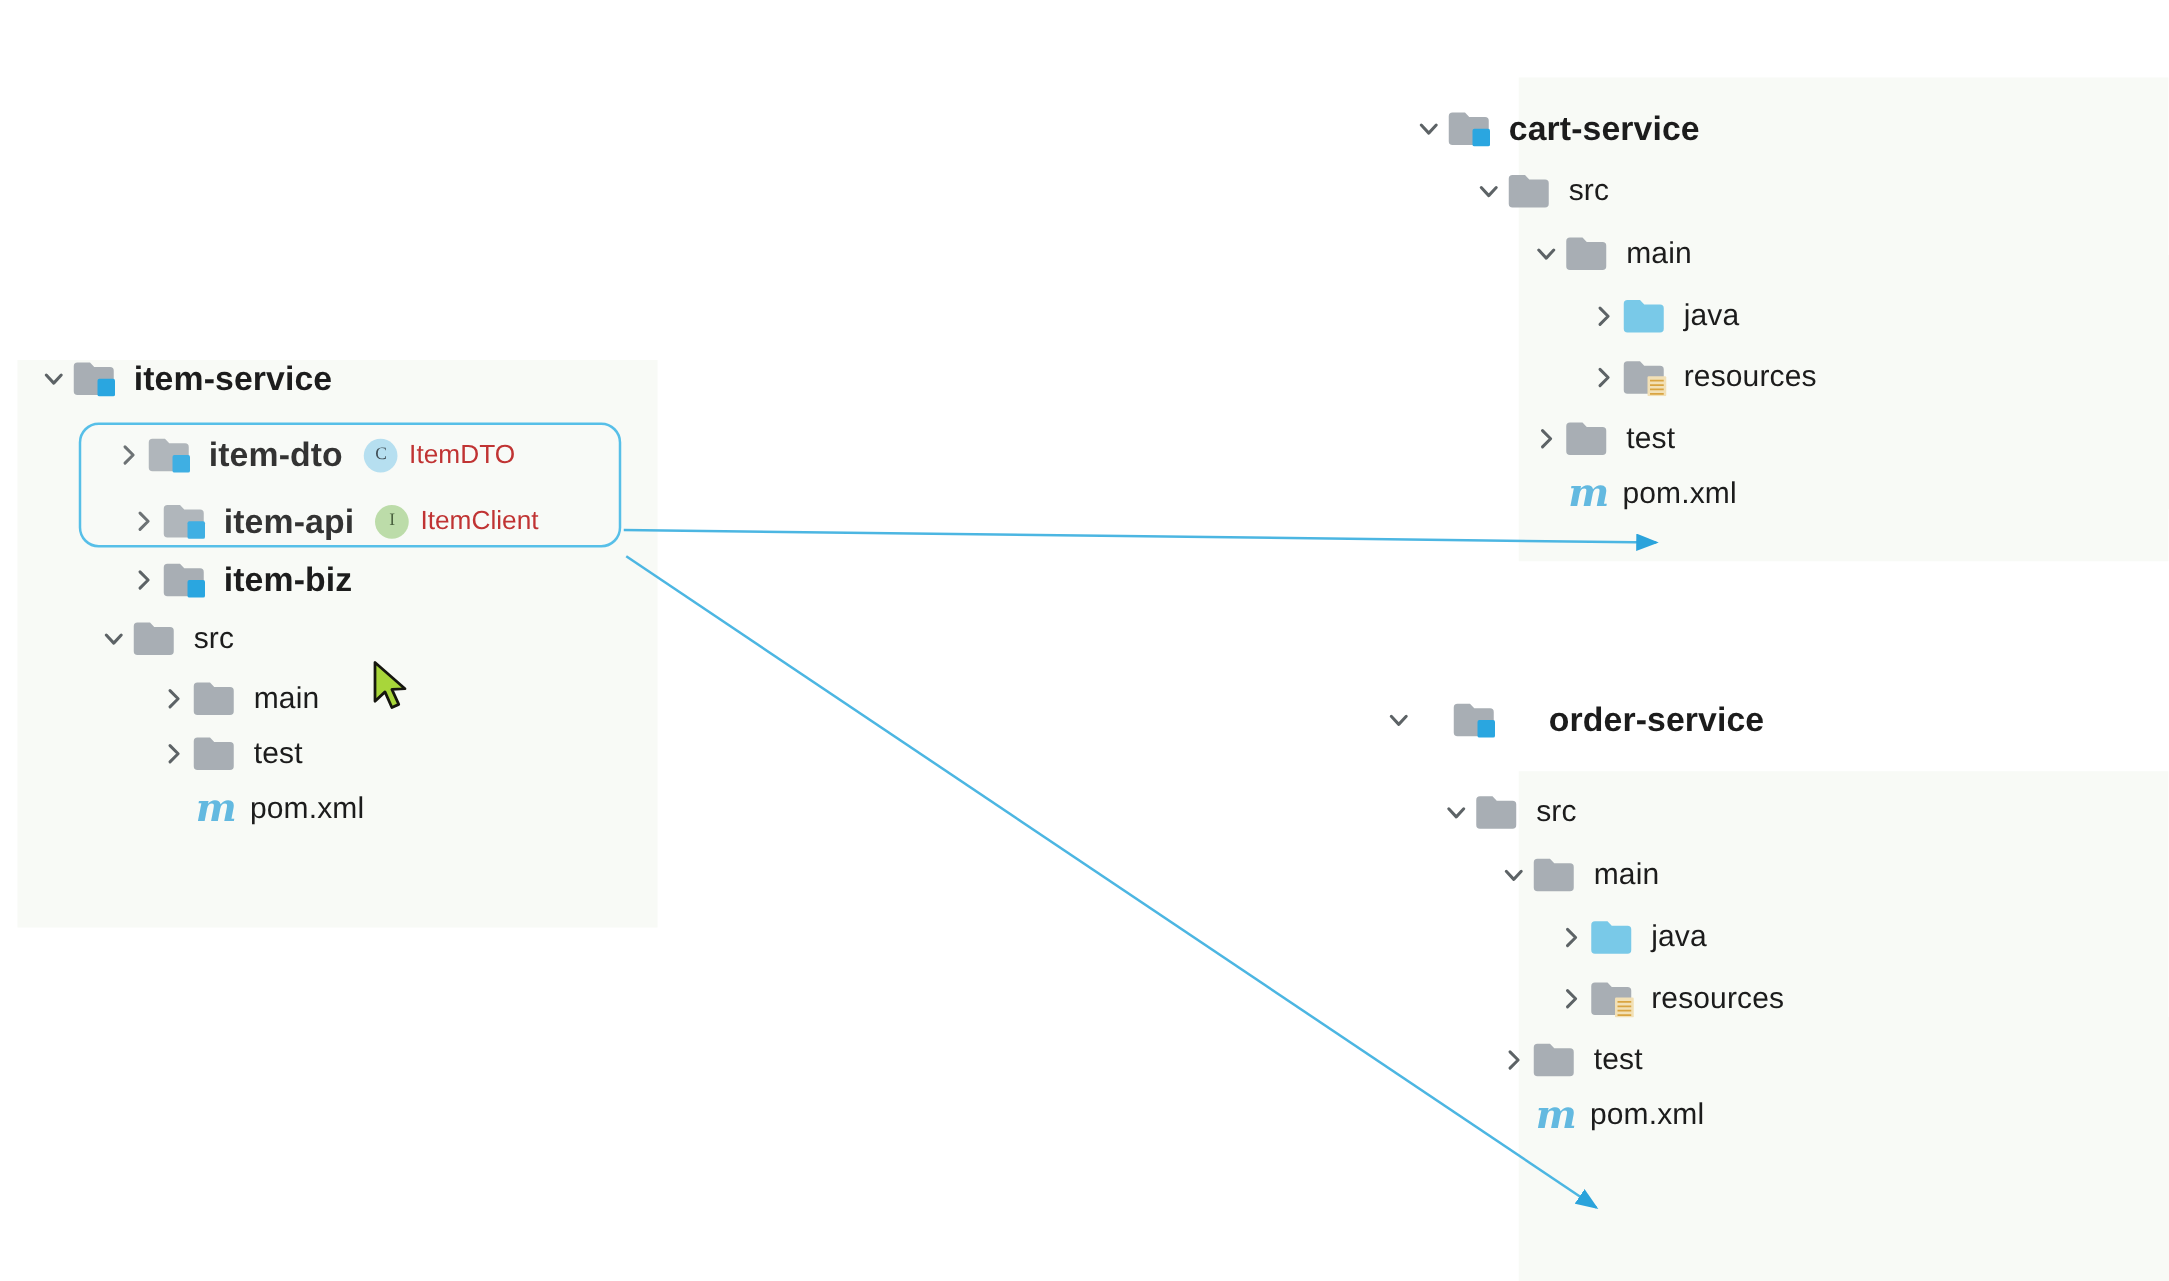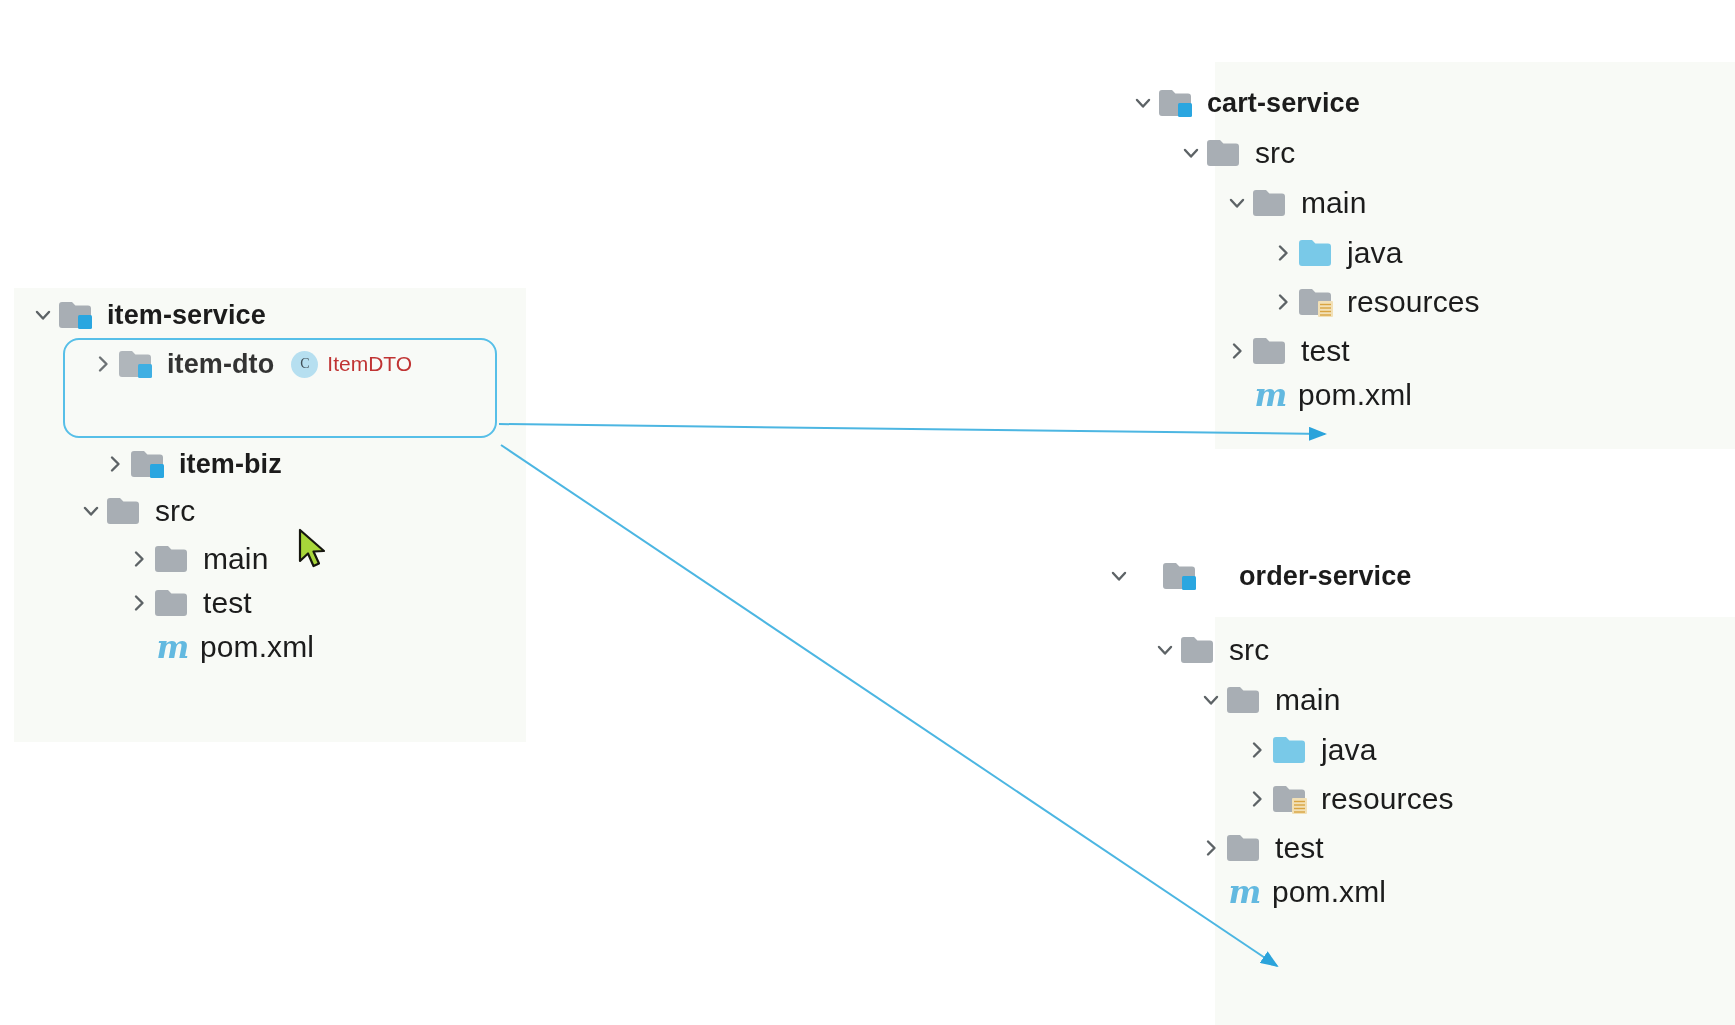--- a/index.html
+++ b/index.html
@@ -48,21 +48,21 @@
   .ficon {
     flex: 0 0 auto;
     position: relative;
     width: 38px;
     height: 30px;
     margin-right: 11px;
   }
   .ficon svg { display: block; position: absolute; left: 0; top: 0; }
 
   .label {
-    font-size: 30px;
+    font-size: 24px;
     letter-spacing: 0.1px;
     color: #1c1c1c;
   }
   .label.bold { font-weight: bold; font-size: 27px; }
 
   
   .mvn {
     flex: 0 0 auto;
     width: 38px;
     margin-right: 8px;
@@ -126,21 +126,21 @@
 </style>
 </head>
 <body>
 
 <div id="stage">
 
   <div class="panel" id="panel-item"></div>
   <div class="panel" id="panel-cart"></div>
   <div class="panel" id="panel-order"></div>
 
-  <div class="row" style="left:28px; top:292px;">
+  <div class="row" style="left:28px; top:280px;">
     <span class="chev">
       <svg width="22" height="22" viewBox="0 0 22 22">
           <path d="M5 8 L11 14.5 L17 8" fill="none" stroke="#5d6366" stroke-width="2.4" stroke-linecap="round" stroke-linejoin="round"></path>
         </svg>
     </span>
     <span class="ficon">
       <svg width="38" height="30" viewBox="0 0 38 30">
         <path d="M1 5 a3 3 0 0 1 3-3 h10 l3.4 3.6 h12.6 a3 3 0 0 1 3 3 V25 a3 3 0 0 1 -3 3 H4 a3 3 0 0 1 -3-3 Z" fill="#a8aeb4"></path>
         <rect x="20" y="15" width="14" height="14" rx="1.5" fill="#2aa6e0"></rect>
       </svg>
@@ -160,20 +160,38 @@
         <rect x="20" y="15" width="14" height="14" rx="1.5" fill="#2aa6e0"></rect>
       </svg>
     </span>
     <span class="label bold">item-dto</span>
     <span class="badge-wrap">
       <span class="badge cls">C</span>
       <span class="badge-text">ItemDTO</span>
     </span>
   </div>
 
+  <div class="row" style="left:100px; top:394px;">
+    <span class="chev">
+      <svg width="22" height="22" viewBox="0 0 22 22">
+          <path d="M8 4.5 L14.5 11 L8 17.5" fill="none" stroke="#5d6366" stroke-width="2.4" stroke-linecap="round" stroke-linejoin="round"></path>
+        </svg>
+    </span>
+    <span class="ficon">
+      <svg width="38" height="30" viewBox="0 0 38 30">
+        <path d="M1 5 a3 3 0 0 1 3-3 h10 l3.4 3.6 h12.6 a3 3 0 0 1 3 3 V25 a3 3 0 0 1 -3 3 H4 a3 3 0 0 1 -3-3 Z" fill="#a8aeb4"></path>
+        <rect x="20" y="15" width="14" height="14" rx="1.5" fill="#2aa6e0"></rect>
+      </svg>
+    </span>
+    <span class="label bold">item-api</span>
+    <span class="badge-wrap">
+      <span class="badge itf">I</span>
+      <span class="badge-text">ItemClient</span>
+    </span>
+  </div>
 
   <div class="row" style="left:100px; top:441px;text-align:center;">
     <span class="chev">
       <svg width="22" height="22" viewBox="0 0 22 22">
           <path d="M8 4.5 L14.5 11 L8 17.5" fill="none" stroke="#5d6366" stroke-width="2.4" stroke-linecap="round" stroke-linejoin="round"></path>
         </svg>
     </span>
     <span class="ficon">
       <svg width="38" height="30" viewBox="0 0 38 30">
         <path d="M1 5 a3 3 0 0 1 3-3 h10 l3.4 3.6 h12.6 a3 3 0 0 1 3 3 V25 a3 3 0 0 1 -3 3 H4 a3 3 0 0 1 -3-3 Z" fill="#a8aeb4"></path>

